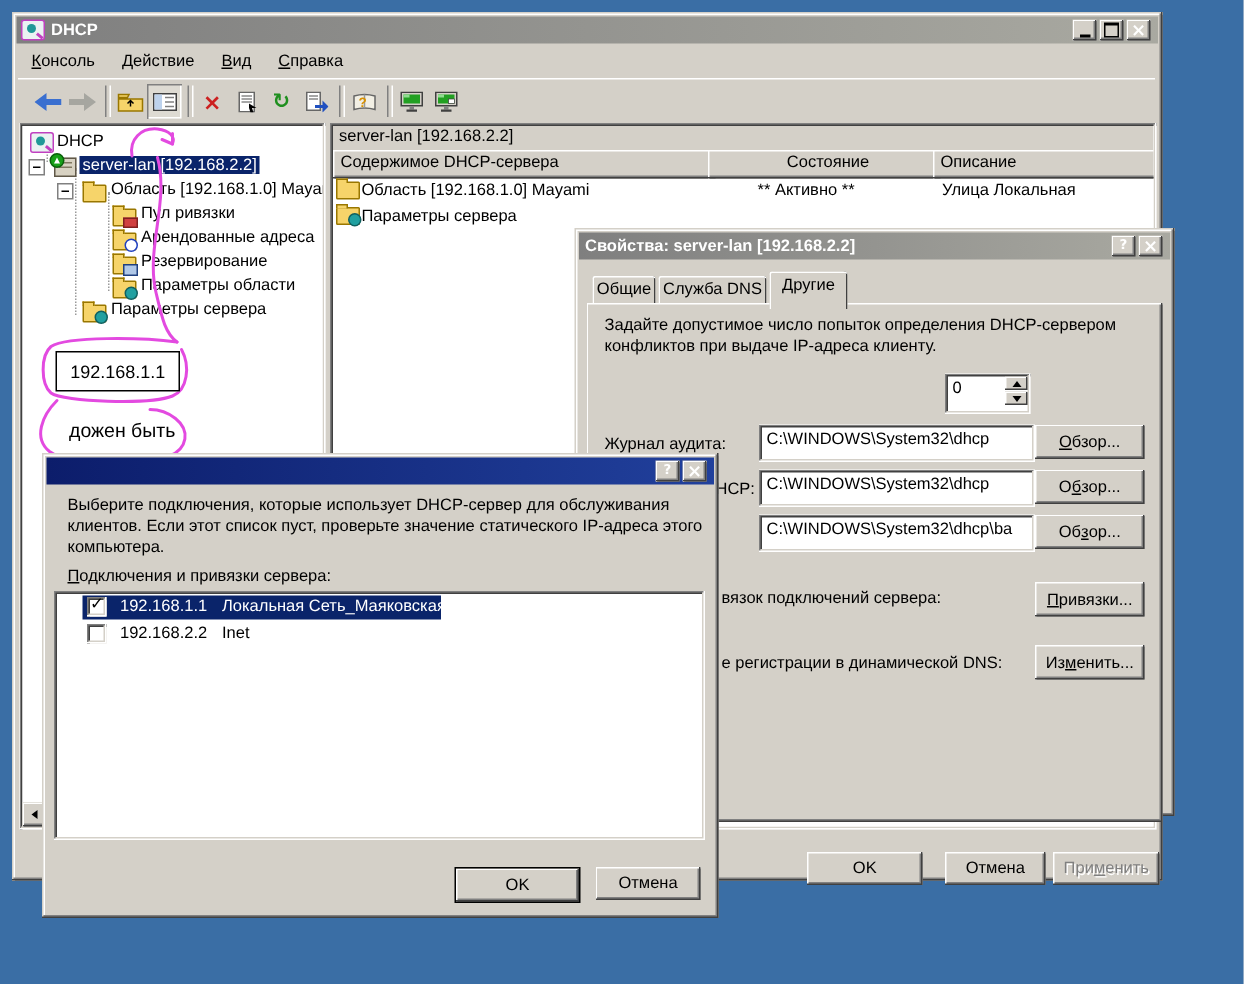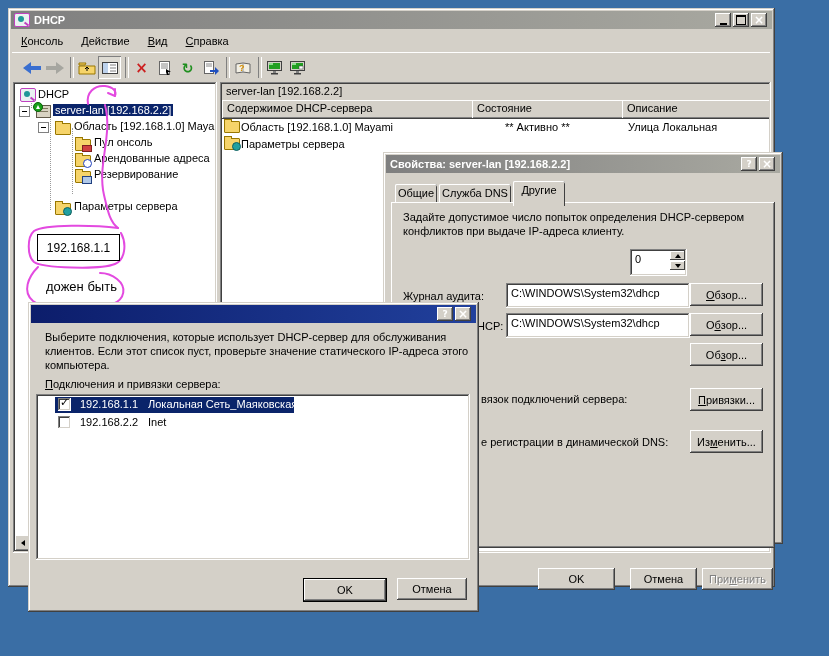--- a/index.html
+++ b/index.html
@@ -232,33 +232,39 @@
         </div>
         <div class="trow" style="top:35px;">
           <span class="exp" style="left:23px;"></span>
           <span class="i-folder" style="left:40px;"></span>
           <span class="tlabel" style="left:57px;">Область [192.168.1.0] Mayami</span>
         </div>
         <div class="trow" style="top:51px;">
           <span class="i-folder" style="left:60px;">
               <span class="acc acc-pool"></span>
             </span>
-          <span class="tlabel" style="left:77px;">Пул онсоль</span>
+          <span class="tlabel" style="left:77px;">Пул ривязки</span>
         </div>
         <div class="trow" style="top:67px;">
           <span class="i-folder" style="left:60px;">
               <span class="acc acc-clock"></span>
             </span>
           <span class="tlabel" style="left:77px;">Арендованные адреса</span>
         </div>
         <div class="trow" style="top:83px;">
           <span class="i-folder" style="left:60px;">
               <span class="acc acc-comp"></span>
             </span>
           <span class="tlabel" style="left:77px;">Резервирование</span>
+        </div>
+        <div class="trow" style="top:99px;">
+          <span class="i-folder" style="left:60px;">
+              <span class="acc acc-gear"></span>
+            </span>
+          <span class="tlabel" style="left:77px;">Параметры области</span>
         </div>
         <div class="trow" style="top:115px;">
           <span class="i-folder" style="left:40px;">
               <span class="acc acc-gear"></span>
             </span>
           <span class="tlabel" style="left:57px;">Параметры сервера</span>
         </div>
       </div>
       <div class="sb-h">
         <span class="sb-btn" style="left:0;">
@@ -268,21 +274,21 @@
             <span class="tri-r"></span>
           </span>
       </div>
     </div>
 
     <div id="rightpane" class="sunken">
       <div class="inner">
         <div class="banner">server-lan [192.168.2.2]</div>
         <div class="hdrrow">
           <span class="hcell" style="left:0;width:250px;">Содержимое DHCP-сервера</span>
-          <span class="hcell" style="left:250px;width:150px;">Состояние</span>
+          <span class="hcell" style="left:250px;width:150px;text-align:center;">Состояние</span>
           <span class="hcell" style="left:400px;width:147px;">Описание</span>
         </div>
         <div class="lrow" style="left:0;top:36px;right:0;">
           <span class="i-folder" style="left:2px;top:1px;"></span>
           <span style="position:absolute;left:19px;top:1px;white-space:nowrap;">Область [192.168.1.0] Mayami</span>
           <span style="position:absolute;left:283px;top:1px;white-space:nowrap;">** Активно **</span>
           <span style="position:absolute;left:406px;top:1px;white-space:nowrap;">Улица Локальная</span>
         </div>
         <div class="lrow" style="left:0;top:53px;right:0;">
           <span class="i-folder" style="left:2px;top:1px;">
@@ -338,20 +344,21 @@
     </span>
 
     <span class="lbl" style="left:20px;top:138px;">Журнал аудита:</span>
     <span class="field" style="left:123px;top:131px;width:179px;height:21px;">C:\WINDOWS\System32\dhcp</span>
     <span class="btn" style="left:307px;top:131px;width:73px;height:23px;"><u>О</u>бзор...</span>
 
     <span class="lbl" style="left:94px;top:168px;">HCP:</span>
     <span class="field" style="left:123px;top:161px;width:179px;height:21px;">C:\WINDOWS\System32\dhcp</span>
     <span class="btn" style="left:307px;top:161px;width:73px;height:23px;">О<u>б</u>зор...</span>
 
+    <span class="field" style="left:123px;top:191px;width:179px;height:21px;">C:\WINDOWS\System32\dhcp\ba</span>
     <span class="btn" style="left:307px;top:191px;width:73px;height:23px;">Об<u>з</u>ор...</span>
 
     <span class="lbl" style="left:98px;top:241px;">вязок подключений сервера:</span>
     <span class="btn" style="left:307px;top:236px;width:73px;height:23px;"><u>П</u>ривязки...</span>
 
     <span class="lbl" style="left:98px;top:284px;">е регистрации в динамической DNS:</span>
     <span class="btn" style="left:307px;top:278px;width:73px;height:23px;">Из<u>м</u>енить...</span>
 
     <span class="btn" style="left:155px;top:416px;width:77px;height:22px;">OK</span>
     <span class="btn" style="left:247px;top:416px;width:67px;height:22px;">Отмена</span>

